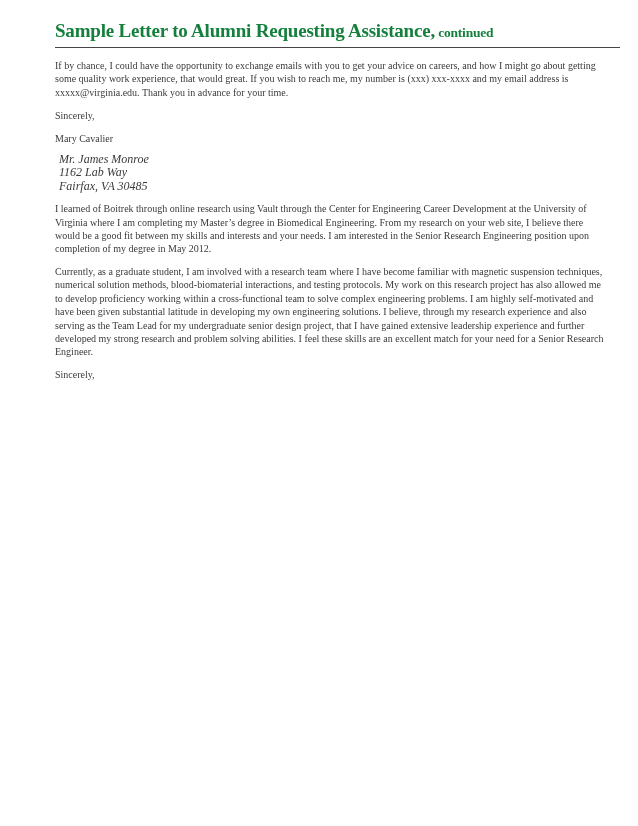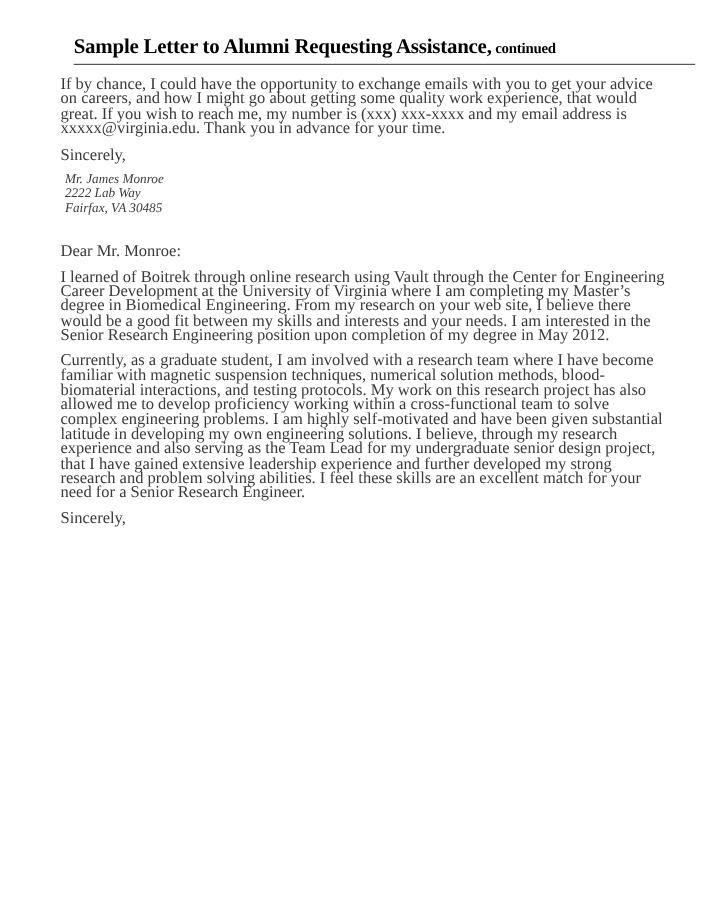--- a/index.html
+++ b/index.html
@@ -13,40 +13,40 @@
     height: 826px;
     background: #ffffff;
     box-sizing: border-box;
     padding: 20px 18px 0 55px;
     font-family: "Liberation Serif", "DejaVu Serif", serif;
     color: #3a3a3a;
     overflow: hidden;
   }
   .section-heading {
     width: 565px;
-    margin: 12px;
+    margin: 0;
     padding: 0 0 3px 0;
     border-bottom: 1px solid #454545;
     font-size: 19px;
     line-height: 22px;
     font-weight: bold;
-    color: #000000;
+    color: #15803d;
     letter-spacing: -0.2px;
   }
   .section-heading .suffix {
     font-size: 13.5px;
     font-weight: bold;
   }
   .section-heading.second {
     margin-top: 17px;
   }
   .body-text {
     width: 552px;
     margin: 9px 0 0 0;
-    font-size: 15px;
+    font-size: 10px;
     line-height: 13.4px;
     text-align: left;
   }
   .first-after-rule {
     margin-top: 11px;
   }
   .address-block {
     width: 552px;
     margin: 8px 0 0 4px;
     font-size: 12px;
@@ -64,32 +64,32 @@
 <body>
 
 <div class="page">
 
   <section>
     <h1 class="section-heading"><span>Sample Letter to Alumni Requesting Assistance,</span><span class="suffix"> continued</span></h1>
 
     <p class="body-text first-after-rule">If by chance, I could have the opportunity to exchange emails with you to get your advice on careers, and how I might go about getting some quality work experience, that would great.  If you wish to reach me, my number is (xxx) xxx-xxxx and my email address is xxxxx@virginia.edu. Thank you in advance for your time.</p>
 
     <p class="body-text closing-gap">Sincerely,</p>
+    <p class="body-text">Mary Cavalier</p>
   </section>
 
   <section>
 
 
     <div class="address-block">
       <div>Mr. James Monroe</div>
-      <div>2222 Lab Way</div>
+      <div>1162 Lab Way</div>
       <div>Fairfax, VA 30485</div>
     </div>
 
-    <p class="body-text salutation">Dear Mr. Monroe:</p>
 
     <p class="body-text">I learned of Boitrek through online research using Vault through the Center for Engineering Career Development at the University of Virginia where I am completing my Master’s degree in Biomedical Engineering. From my research on your web site, I believe there would be a good fit between my skills and interests and your needs. I am interested in the Senior Research Engineering position upon completion of my degree in May 2012.</p>
     <p class="body-text">Currently, as a graduate student, I am involved with a research team where I have become familiar with magnetic suspension techniques, numerical solution methods, blood-biomaterial interactions, and testing protocols. My work on this research project has also allowed me to develop proficiency working within a cross-functional team to solve complex engineering problems. I am highly self-motivated and have been given substantial latitude in developing my own engineering solutions. I believe, through my research experience and also serving as the Team Lead for my undergraduate senior design project, that I have gained extensive leadership experience and further developed my strong research and problem solving abilities. I feel these skills are an excellent match for your need for a Senior Research Engineer.</p>
 
     <p class="body-text">Sincerely,</p>
   </section>
 
 </div>
 
 </body></html>

